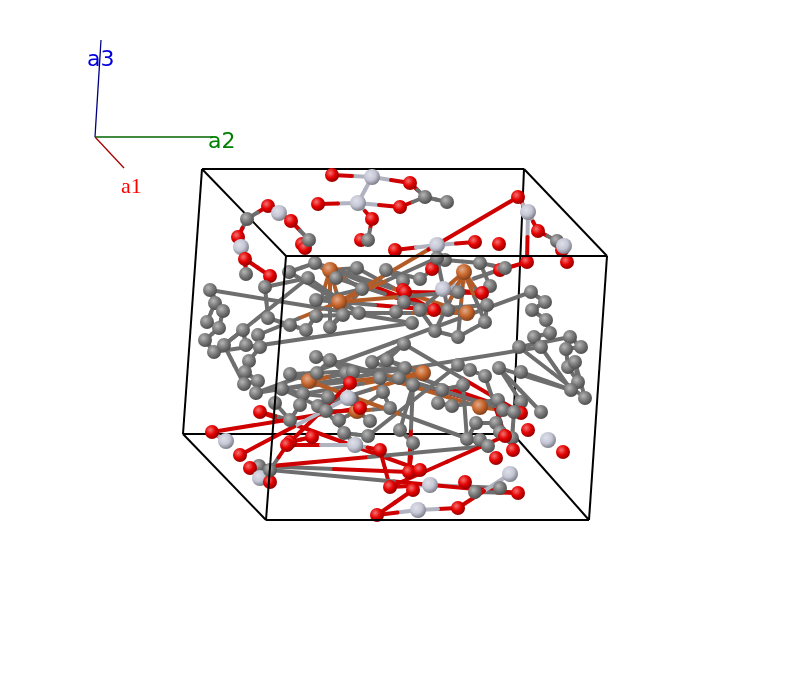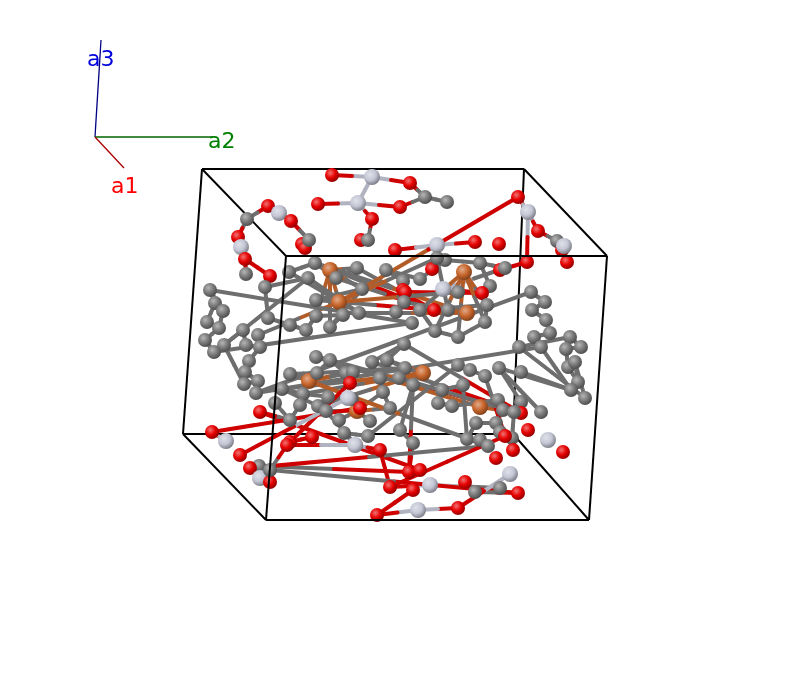--- a/index.html
+++ b/index.html
@@ -690,14 +690,14 @@
       </g>
     <g id="cell-front">
         <line x1="286" y1="256" x2="607" y2="256" stroke="#000000" stroke-width="2"></line>
         <line x1="286" y1="256" x2="266" y2="520" stroke="#000000" stroke-width="2"></line>
         <line x1="266" y1="520" x2="589" y2="520" stroke="#000000" stroke-width="2"></line>
         <line x1="607" y1="256" x2="589" y2="520" stroke="#000000" stroke-width="2"></line>
       </g>
   </svg>
   <span class="axis-label" id="lbl-a3" style="left: 87px; top: 16px; color: rgb(0, 0, 221); margin-top: 32px;">a3</span>
   <span class="axis-label" id="lbl-a2" style="left: 208px; top: 130px; color: rgb(0, 128, 0);">a2</span>
-  <span class="axis-label" id="lbl-a1" style="left: 111px; top: 175px; color: rgb(255, 0, 0);">a1</span>
+  <span class="axis-label" id="lbl-a1" style="left: 121px; top: 175px; color: rgb(255, 0, 0); font-family: Liberation Serif, serif;">a1</span>
 </div>
 
 </body></html>

